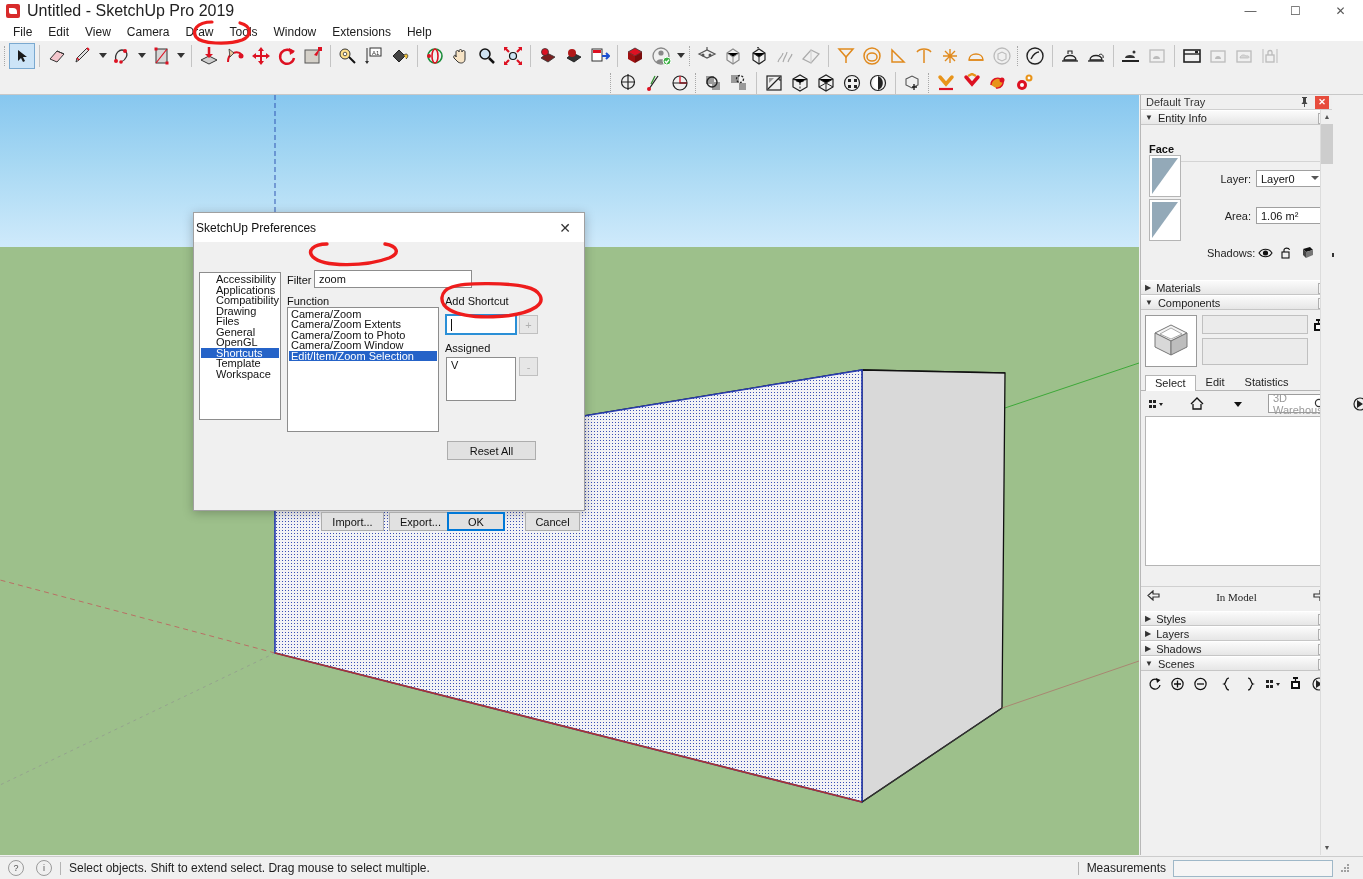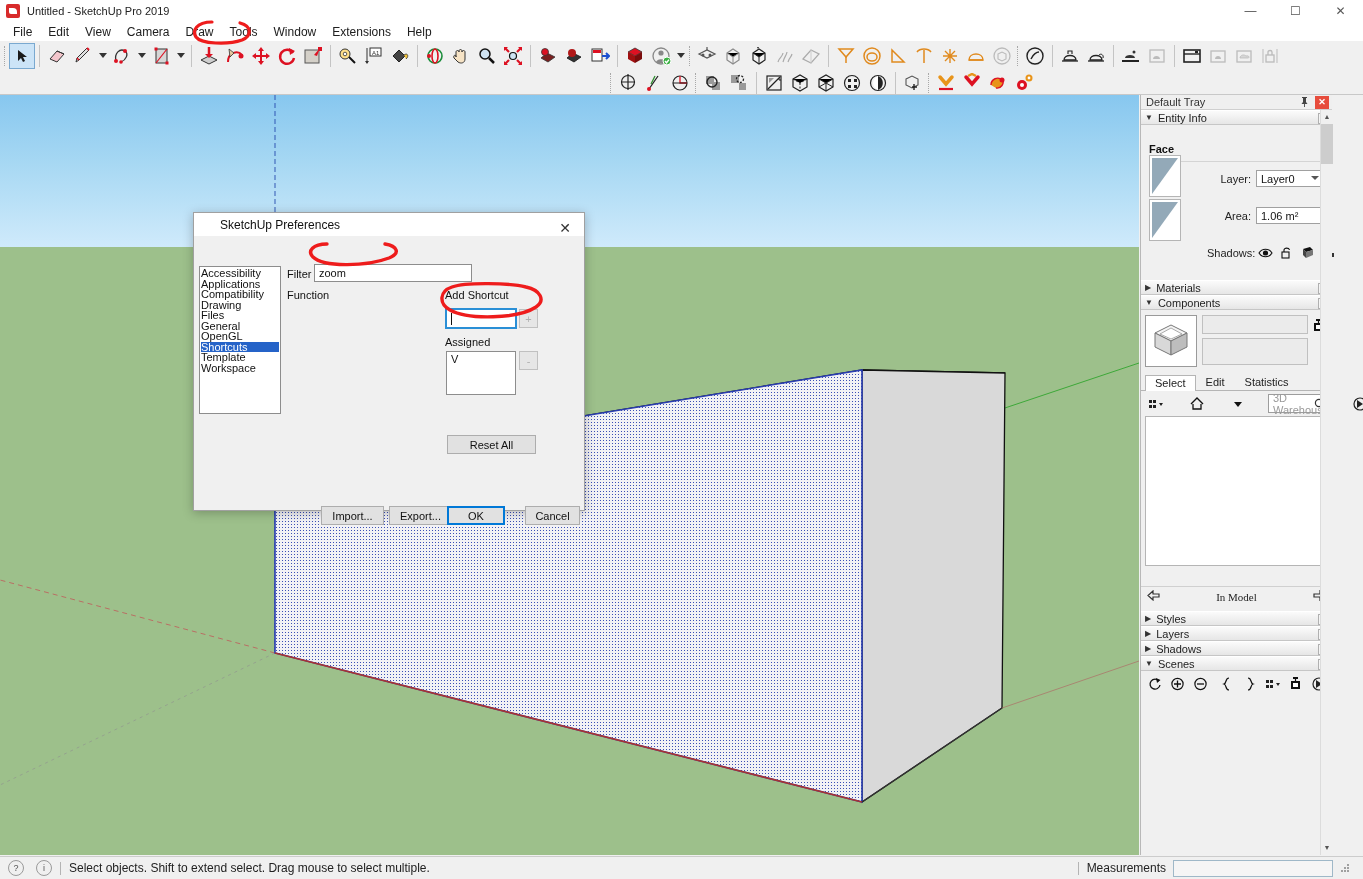--- a/index.html
+++ b/index.html
@@ -22,21 +22,21 @@
     position: relative;
   }
   .titlebar .logo .lg-sq {
     position: absolute; left: 0; top: 0; width: 14px; height: 14px;
     background: #d82b2b; border-radius: 2px;
   }
   .titlebar .logo .lg-in {
     position: absolute; left: 3px; top: 4px; width: 8px; height: 6px;
     background: #fff; border-radius: 0 4px 0 2px;
   }
-  .titlebar .title { font-size: 11px; color: #222; }
+  .titlebar .title { font-size: 16px; color: #222; }
   .win-ctrl {
     position: absolute; top: 0; height: 22px; width: 45px;
     display: flex; align-items: center; justify-content: center;
     color: #555; font-size: 12px;
   }
   .wc-min { right: 90px; } .wc-max { right: 45px; } .wc-close { right: 0px; }
 
   
   .menubar {
     position: absolute; left: 0; top: 22px; width: 1363px; height: 19px;
@@ -224,36 +224,36 @@
     position: absolute; width: 2px; height: 2px; background: #a0a0a0;
   }
 
   
   .dialog {
     position: absolute; left: 193px; top: 212px; width: 392px; height: 299px;
     background: #f0f0f0; border: 1px solid #a0a0a0;
     box-shadow: 0 2px 10px rgba(0,0,0,0.25); z-index: 50;
   }
   .dlg-title {
-    height: 23px; background: #fff; display: flex; align-items: center;
-    padding-left: 26px; position: relative;
+    height: 29px; background: #fff; display: flex; align-items: center;
+    padding-left: 2px; position: relative;
   }
   .dlg-title span { font-size: 12px; color: #111; }
   .dlg-close {
     position: absolute; right: 0; top: 0; width: 38px; height: 29px;
     display: flex; align-items: center; justify-content: center;
     font-size: 14px; color: #333;
   }
   .dlg-body { position: relative; height: 270px; }
   .pref-list {
     position: absolute; left: 5px; top: 30px; width: 82px; height: 150px;
     background: #fff; border: 1px solid #8d8d8d; padding: 1px;
     overflow: hidden;
   }
-  .pref-item { font-size: 11px; color: #111; line-height: 10.5px; padding: 0 0; }
+  .pref-item { font-size: 11px; color: #111; line-height: 10.5px; padding: 0 15px; }
   .pref-item.sel { background: #2563c8; color: #fff; }
   .dlg-label { position: absolute; font-size: 11px; color: #111; }
   .dlg-input {
     position: absolute; background: #fff; border: 1px solid #8d8d8d;
     font-size: 11px; color: #111; display: flex; align-items: center;
     padding-left: 4px;
   }
   .dlg-input.focus { border: 1px solid #2a8fd6; outline: 1px solid #2a8fd6; }
   .fn-list {
     position: absolute; left: 93px; top: 65px; width: 152px; height: 125px;
@@ -1029,20 +1029,27 @@
         <div class="pref-item">Template</div>
         <div class="pref-item">Workspace</div>
       </div>
 
       <div class="dlg-label" style="left:93px;top:32px;">Filter</div>
       <div class="dlg-input" style="left:120px;top:28px;width:158px;height:18px;">
         <span>zoom</span>
       </div>
 
       <div class="dlg-label" style="left:93px;top:53px;">Function</div>
+      <div class="fn-list">
+        <div class="fn-item">Camera/Zoom</div>
+        <div class="fn-item">Camera/Zoom Extents</div>
+        <div class="fn-item">Camera/Zoom to Photo</div>
+        <div class="fn-item">Camera/Zoom Window</div>
+        <div class="fn-item sel">Edit/Item/Zoom Selection</div>
+      </div>
 
       <div class="dlg-label" style="left:251px;top:53px;">Add Shortcut</div>
       <div class="dlg-input focus" style="left:252px;top:73px;width:70px;height:19px;">
         <span class="caret-blink" style="left:4px;top:3px;"></span>
       </div>
       <div class="small-btn" style="left:325px;top:73px;">+</div>
 
       <div class="dlg-label" style="left:251px;top:100px;">Assigned</div>
       <div class="dlg-input" style="left:252px;top:115px;width:70px;height:44px;align-items:flex-start;padding-top:1px;">
         <span>V</span>

